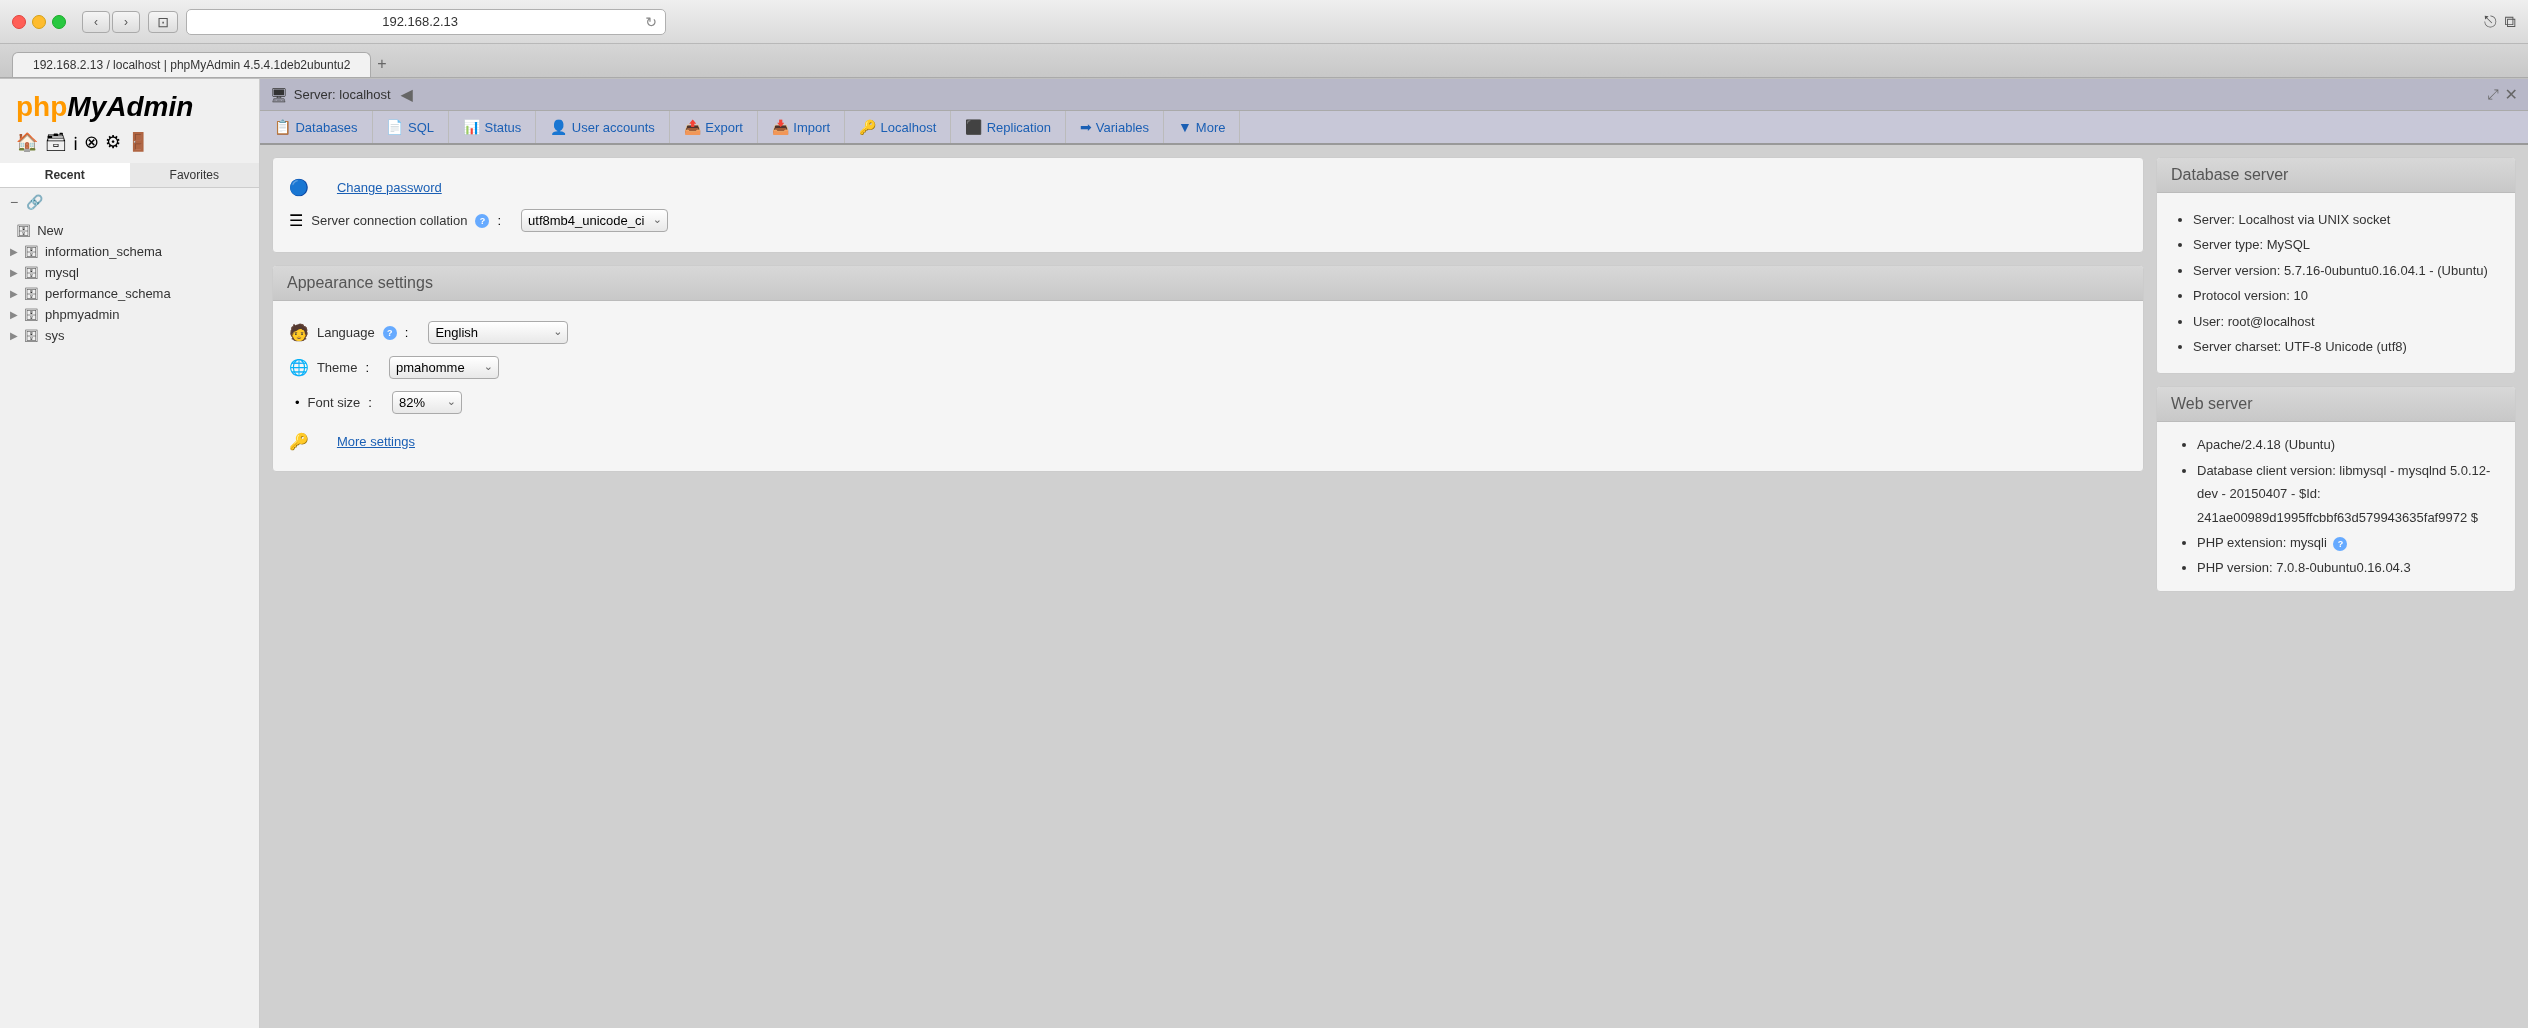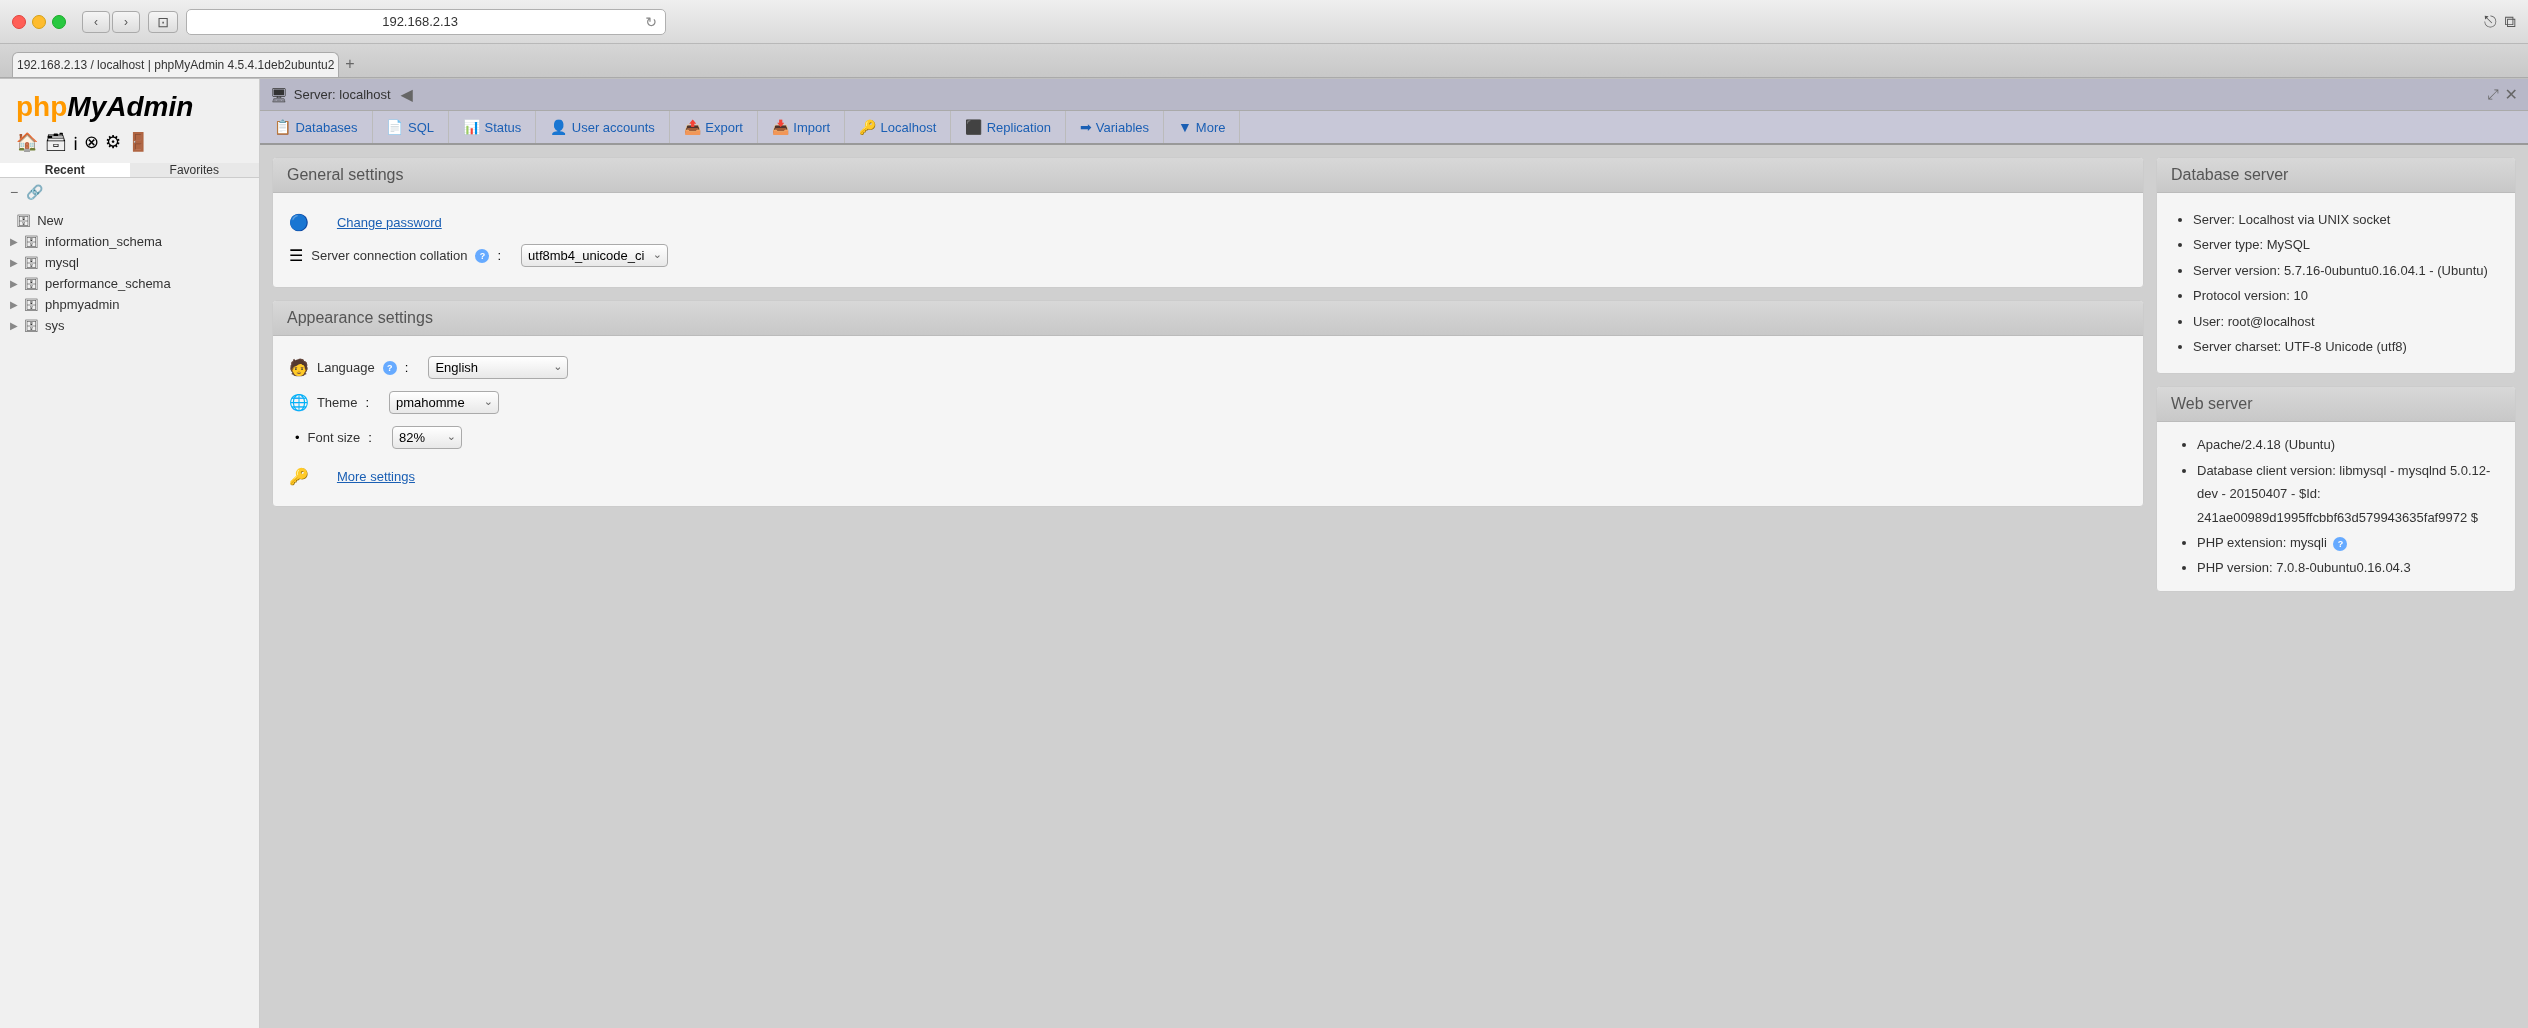--- a/index.html
+++ b/index.html
@@ -49,21 +49,21 @@
     .browser-tabbar {
       background: linear-gradient(to bottom, #d6d6d6, #c8c8c8);
       border-bottom: 1px solid #aaa;
       padding: 0 12px;
       height: 34px;
       display: flex; align-items: flex-end;
       font-size: 12px; color: #444;
     }
     .browser-tab {
       background: #f2f2f2; border: 1px solid #aaa; border-bottom: none;
-      border-radius: 6px 6px 0 0; padding: 5px 4px;
+      border-radius: 6px 6px 0 0; padding: 5px 20px;
       font-size: 12px; color: #333;
     }
     .tab-add { font-size: 16px; color: #666; margin-left: 6px; padding-bottom: 4px; cursor: pointer; }
 
     
     .app-layout { display: flex; height: calc(100vh - 78px); min-height: 580px; }
 
     
     .sidebar {
       width: 260px; min-width: 260px;
@@ -73,21 +73,21 @@
       overflow: hidden;
     }
     .sidebar-logo { padding: 12px 16px 8px; }
     .logo-text { font-size: 28px; font-weight: bold; }
     .logo-php { color: #f90; }
     .logo-myadmin { color: #000000; font-style: italic; }
     .sidebar-icons { display: flex; gap: 6px; padding: 0 16px 8px; font-size: 18px; }
     .sidebar-icon { cursor: pointer; }
     .sidebar-tabs { display: flex; border-bottom: 1px solid #ccc; }
     .sidebar-tab {
-      flex: 1; text-align: center; font-size: 12px;
+      flex: 1; text-align: center; padding: 5px; font-size: 12px;
       background: #e8e8e8; cursor: pointer; color: #333;
     }
     .sidebar-tab.active { background: #fff; font-weight: bold; }
     .sidebar-controls { display: flex; align-items: center; padding: 6px 10px; gap: 8px; }
     .sidebar-ctrl-btn { font-size: 14px; cursor: pointer; color: #666; }
     .db-tree { overflow-y: auto; flex: 1; padding: 4px 0; }
     .db-item {
       display: flex; align-items: center; padding: 3px 10px;
       cursor: pointer; color: #333; font-size: 13px; gap: 6px;
     }
@@ -320,21 +320,20 @@
         <span class="tab-icon">▼</span>
         <span>More</span>
       </a>
     </div>
 
     <div class="content-area">
 
       <div class="content-left">
 
         <div class="panel">
-          <div class="panel-header">General settings</div>
           <div class="panel-body">
             <div class="setting-row">
               <span class="setting-icon">🔵</span>
               <a class="change-pw-link">Change password</a>
             </div>
             <div class="setting-row">
               <span class="setting-icon">☰</span>
               <span class="setting-label">Server connection collation</span>
               <span class="info-icon">?</span>
               <span>:</span>

